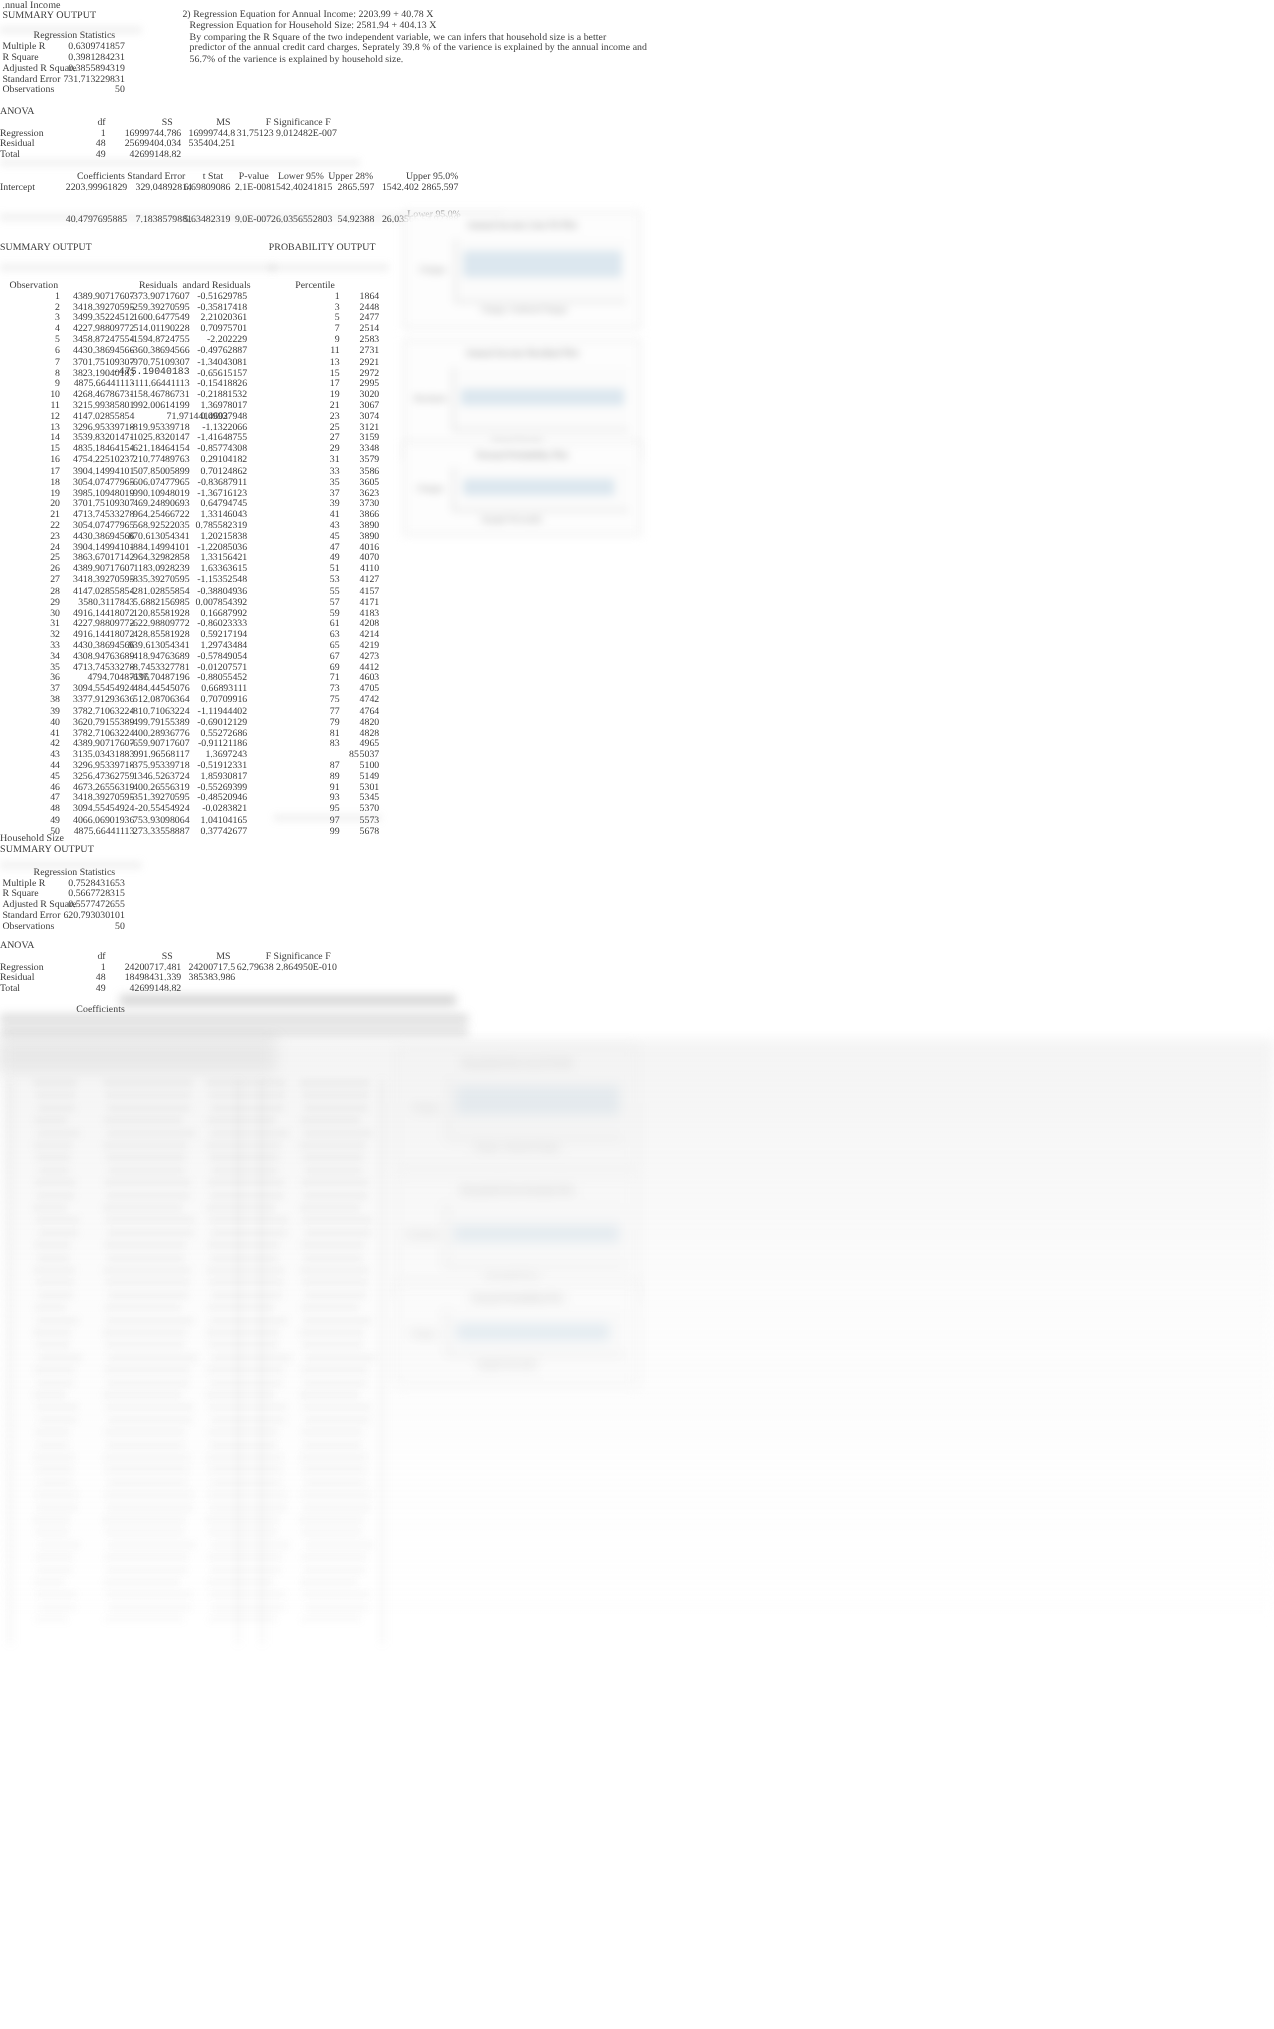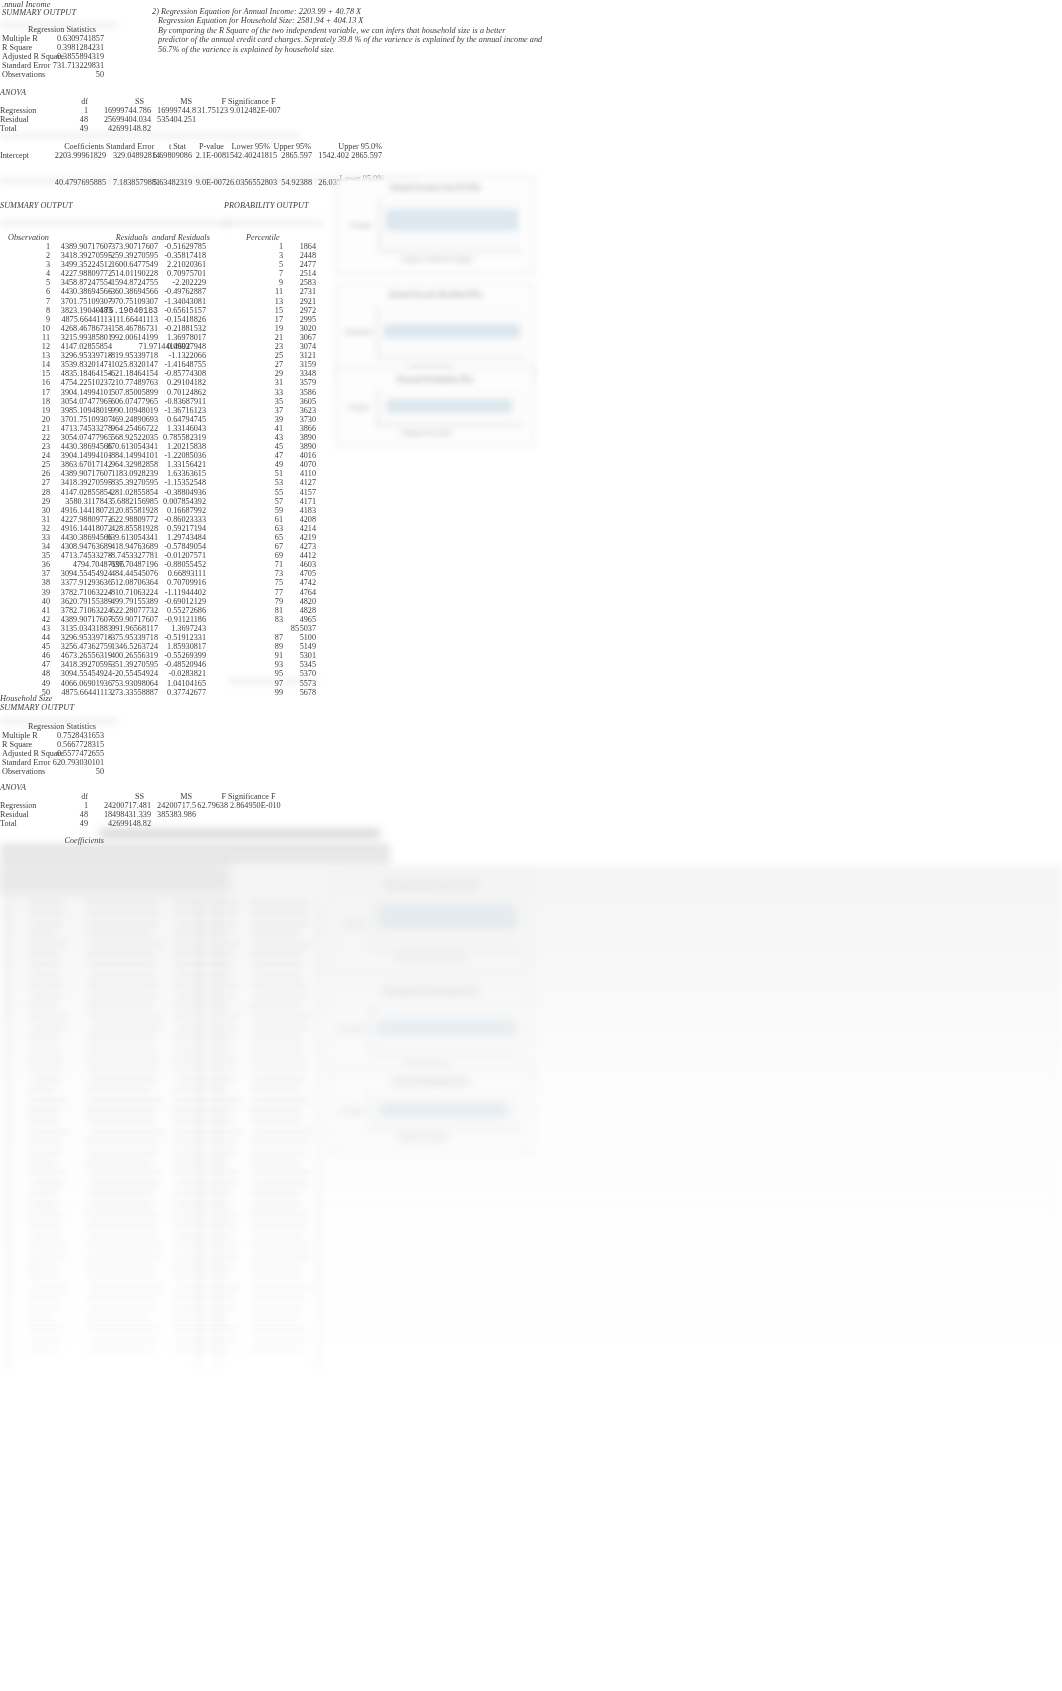--- a/index.html
+++ b/index.html
@@ -22,21 +22,20 @@
     height: 1691px;
   }
   
   .t {
     position: absolute;
     white-space: pre;
     font-size: 8.2px;
     line-height: 9.1px;
     letter-spacing: 0.04px;
     color: #3d3d3d;
-    font-style: italic;
   }
   .r { text-align: right; }
   .ttl { font-size: 8.4px; }
 
   
   .grid { position: absolute; }
   .grid .row { position: relative; height: 9.1px; }
   .grid .cell {
     position: absolute;
     white-space: pre;
@@ -189,21 +188,21 @@
 
   <div class="smudge" style="left:0px; top:131px; width:300px; height:9px;"></div>
 
   <div class="grid" style="left:0px; top:141.5px; width:380px;">
     <div class="row">
       <span class="cell r" style="left:0px; width:104px;">Coefficients</span>
       <span class="cell" style="left:106px;">Standard Error</span>
       <span class="cell r" style="left:0px; width:186px;">t Stat</span>
       <span class="cell r" style="left:0px; width:224px;">P-value</span>
       <span class="cell r" style="left:0px; width:270px;">Lower 95%</span>
-      <span class="cell r" style="left:0px; width:311px;">Upper 95%</span>
+      <span class="cell r" style="left:0px; width:311px;">Upper 28%</span>
       <span class="cell r" style="left:0px; width:384px;margin-top:32px;">Lower 95.0%</span>
       <span class="cell r" style="left:0px; width:382px;">Upper 95.0%</span>
     </div>
     <div class="row">
       <span class="cell" style="left:0px;">Intercept</span>
       <span class="cell r" style="left:0px; width:106px;">2203.99961829</span>
       <span class="cell r" style="left:0px; width:160px;">329.04892814</span>
       <span class="cell r" style="left:0px; width:192px;">6.69809086</span>
       <span class="cell r" style="left:0px; width:226px;">2.1E-008</span>
       <span class="cell r" style="left:0px; width:277px;">1542.40241815</span>
@@ -555,21 +554,21 @@
         <span class="cell r" style="left: 0px; width: 50px;">40</span>
         <span class="cell r" style="left: 0px; width: 112px;">3620.79155389</span>
         <span class="cell r" style="left: 0px; width: 158px;">-499.79155389</span>
         <span class="cell r" style="left: 0px; width: 206px;">-0.69012129</span>
         <span class="cell r" style="left: 0px; width: 283px;">79</span>
         <span class="cell r" style="left: 0px; width: 316px;">4820</span>
       </div>
       <div class="row">
         <span class="cell r" style="left: 0px; width: 50px;">41</span>
         <span class="cell r" style="left: 0px; width: 112px;">3782.71063224</span>
-        <span class="cell r" style="left: 0px; width: 158px;">622.28077732</span>
+        <span class="cell r" style="left: 0px; width: 158px;">400.28936776</span>
         <span class="cell r" style="left: 0px; width: 206px;">0.55272686</span>
         <span class="cell r" style="left: 0px; width: 283px;">81</span>
         <span class="cell r" style="left: 0px; width: 316px;">4828</span>
       </div>
       <div class="row">
         <span class="cell r" style="left: 0px; width: 50px;">42</span>
         <span class="cell r" style="left: 0px; width: 112px;">4389.90717607</span>
         <span class="cell r" style="left: 0px; width: 158px;">-659.90717607</span>
         <span class="cell r" style="left: 0px; width: 206px;">-0.91121186</span>
         <span class="cell r" style="left: 0px; width: 283px;">83</span>

